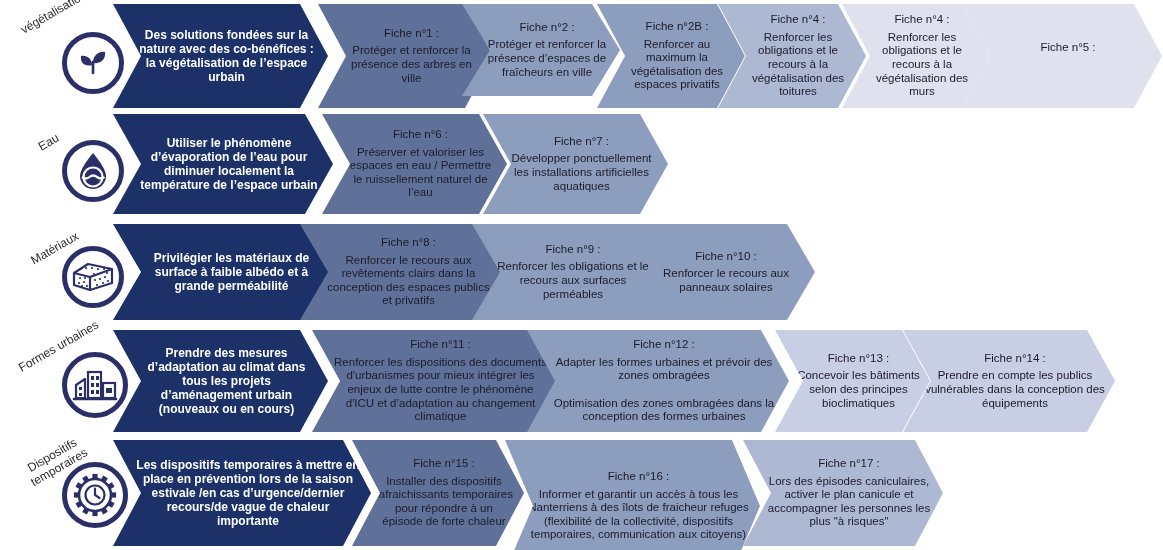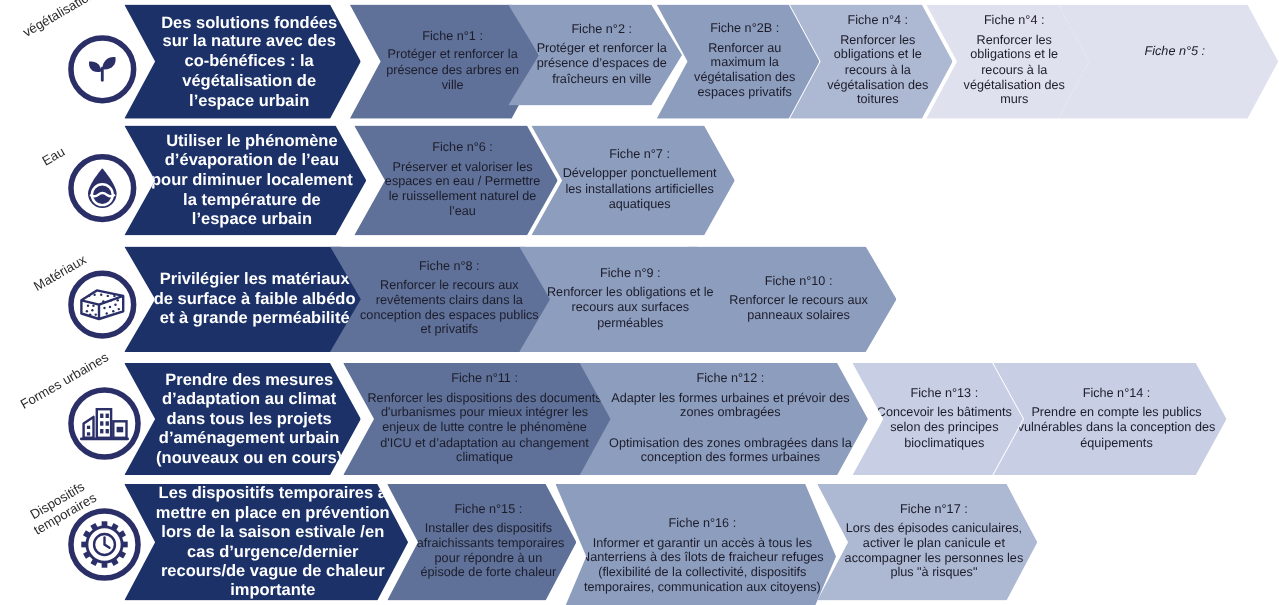--- a/index.html
+++ b/index.html
@@ -46,21 +46,21 @@
     clip-path:polygon(0% 0%, calc(100% - 28px) 0%, 100% 50%, calc(100% - 28px) 100%, 0% 100%, 28px 50%);
   }
   .chev .txt{
     width:100%;
     white-space:pre-line;
     line-height:1.18;
   }
   .chev.lead{
     color:#ffffff;
     font-weight:bold;
-    font-size:15px;
+    font-size:12px;
   }
   .chev.step{
     color:#1c1c2b;
     font-weight:normal;
     font-size:11.5px;
   }
 </style>
 </head>
 <body>
 
@@ -86,21 +86,21 @@
       <div class="chev step" style="left: 597px; top: 4px; width: 148px; height: 104px; background: rgb(141, 157, 189); color: rgb(28, 28, 43);">
         <div class="txt"><div style="margin-bottom: 4px;">Fiche n°2B :</div><div style="white-space: pre-line;">Renforcer au maximum la végétalisation des espaces privatifs</div></div>
       </div>
       <div class="chev step" style="left: 718px; top: 4px; width: 148px; height: 104px; background: rgb(173, 184, 210); color: rgb(28, 28, 43);">
         <div class="txt"><div style="margin-bottom: 4px;">Fiche n°4 :</div><div style="white-space: pre-line;">Renforcer les obligations et le recours à la végétalisation des toitures</div></div>
       </div>
       <div class="chev step" style="left: 842px; top: 4px; width: 148px; height: 104px; background: rgb(223, 226, 238); color: rgb(28, 28, 43); justify-content: flex-end;">
         <div class="txt"><div style="margin-bottom: 4px;">Fiche n°4 :</div><div style="white-space: pre-line;">Renforcer les obligations et le recours à la végétalisation des murs</div></div>
       </div>
       <div class="chev step" style="left: 962px; top: 4px; width: 200px; height: 104px; background: rgb(223, 226, 238); color: rgb(28, 28, 43);">
-        <div class="txt"><div style="margin-bottom: 16px; font-style: italic;">Fiche n°5 :</div></div>
+        <div class="txt"><div style="margin-bottom: 16px;">Fiche n°5 :</div></div>
       </div>
     </div>
     <div class="row" style="top: 0px;">
       <div class="row-label" style="left: 14px; top: 136px; width: 70px; color: rgb(43, 43, 43);">Eau</div>
       <div class="row-icon" style="left: 62px; top: 140px; width: 62px; height: 62px; border-color: rgb(43, 47, 104);">
         <svg width="38" height="42" viewBox="0 0 38 42">
         <path d="M19 3 C19 3 6 18 6 26 A13 13 0 0 0 32 26 C32 18 19 3 19 3 Z" fill="#2b2f68"></path>
         <path d="M8 27 q4 3 7.5 0 t7.5 0 t7.5 0" stroke="#ffffff" stroke-width="2.2" fill="none"></path>
         <circle cx="19" cy="27" r="9.5" fill="none" stroke="#ffffff" stroke-width="2.2"></circle>
       </svg>

